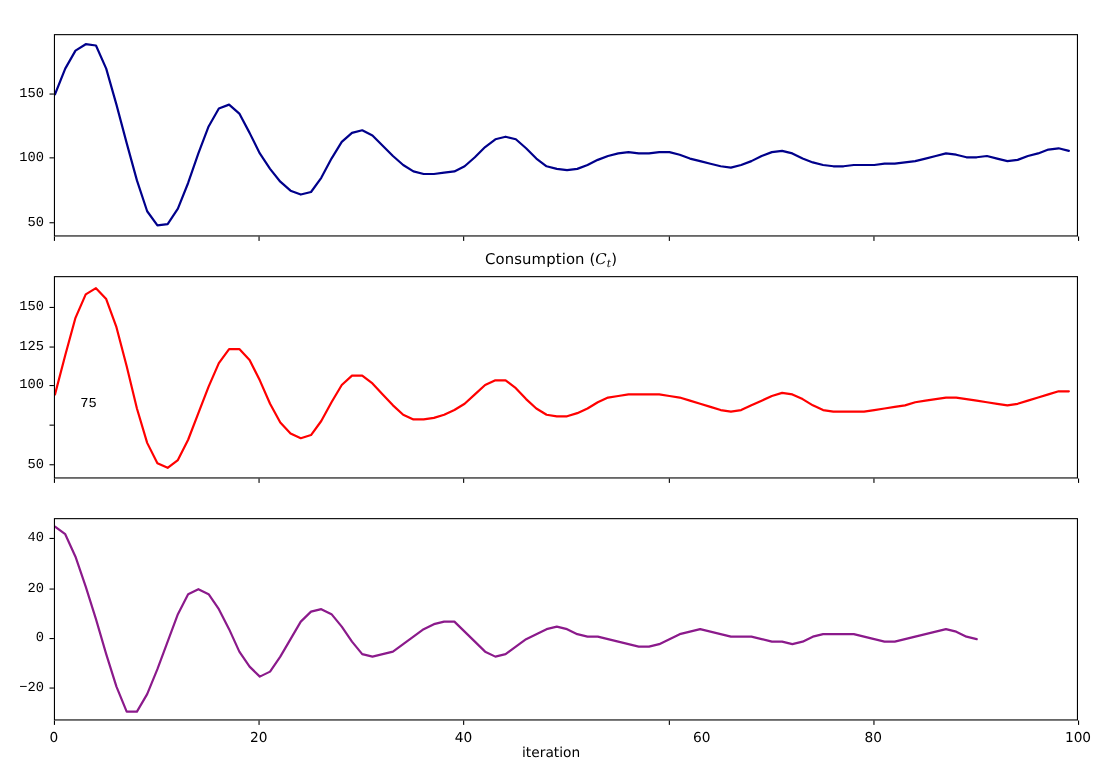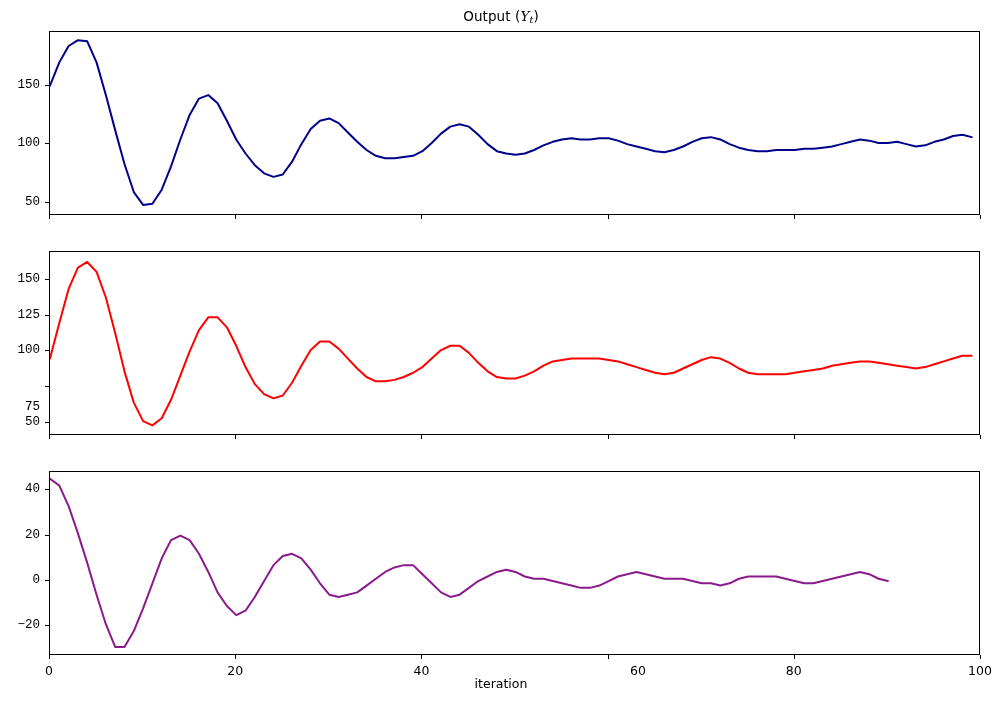--- a/index.html
+++ b/index.html
@@ -77,47 +77,47 @@
     color: #000000;
     font-family: "DejaVu Sans", sans-serif;
   }
   .mathit { font-style: italic; font-family: "DejaVu Serif", serif; }
   .mathsub { font-style: italic; font-family: "DejaVu Serif", serif; font-size: 0.72em; vertical-align: -0.25em; }
 </style>
 </head>
 <body>
 
 <div id="figure">
-    <div class="panel-title" style="top: 8px;"><span>Output (</span><span class="mathit">Y</span><span class="mathsub">t</span><span>)</span></div>
     <div class="axes" style="left: 49px; top: 31px; width: 931px; height: 184px;">
       <svg width="931" height="184">
         <polyline points="0.00,53.74 9.31,30.37 18.62,14.02 27.93,8.18 37.24,9.35 46.55,30.37 55.86,63.09 65.17,98.13 74.48,132.01 83.79,160.05 93.10,172.90 102.41,171.73 111.72,157.71 121.03,134.35 130.34,107.48 139.65,82.95 148.96,66.59 158.27,63.09 167.58,71.26 176.89,88.79 186.20,107.48 195.51,121.50 204.82,133.18 214.13,141.36 223.44,144.86 232.75,142.53 242.06,129.68 251.37,112.15 260.68,96.97 269.99,88.79 279.30,86.45 288.61,91.12 297.92,100.47 307.23,109.82 316.54,117.99 325.85,123.83 335.16,126.17 344.47,126.17 353.78,125.00 363.09,123.83 372.40,119.16 381.71,110.98 391.02,101.64 400.33,94.63 409.64,92.29 418.95,94.63 428.26,102.81 437.57,112.15 446.88,119.16 456.19,121.50 465.50,122.67 474.81,121.50 484.12,117.99 493.43,113.32 502.74,109.82 512.05,107.48 521.36,106.31 530.67,107.48 539.98,107.48 549.29,106.31 558.60,106.31 567.91,108.65 577.22,112.15 586.53,114.49 595.84,116.83 605.15,119.16 614.46,120.33 623.77,117.99 633.08,114.49 642.39,109.82 651.70,106.31 661.01,105.14 670.32,107.48 679.63,112.15 688.94,115.66 698.25,117.99 707.56,119.16 716.87,119.16 726.18,117.99 735.49,117.99 744.80,117.99 754.11,116.83 763.42,116.83 772.73,115.66 782.04,114.49 791.35,112.15 800.66,109.82 809.97,107.48 819.28,108.65 828.59,110.98 837.90,110.98 847.21,109.82 856.52,112.15 865.83,114.49 875.14,113.32 884.45,109.82 893.76,107.48 903.07,103.97 912.38,102.81 921.69,105.14" fill="none" stroke="#00008b" stroke-width="2" stroke-linejoin="round" stroke-linecap="round"></polyline>
       </svg>
     </div>
     <div class="ytick-mark" style="left: 45px; top: 201.565px;"></div>
     <div class="ytick-label" style="top: 201.565px; left: 0px; width: 40px;">50</div>
     <div class="ytick-mark" style="left: 45px; top: 143.152px;"></div>
     <div class="ytick-label" style="top: 143.152px; left: 0px; width: 40px;">100</div>
     <div class="ytick-mark" style="left: 45px; top: 84.7397px;"></div>
     <div class="ytick-label" style="top: 84.7397px; left: 0px; width: 40px;">150</div>
     <div class="xtick-mark" style="left: 49px; top: 215px;"></div>
     <div class="xtick-mark" style="left: 235.2px; top: 215px;"></div>
     <div class="xtick-mark" style="left: 421.4px; top: 215px;"></div>
     <div class="xtick-mark" style="left: 607.6px; top: 215px;"></div>
     <div class="xtick-mark" style="left: 793.8px; top: 215px;"></div>
     <div class="xtick-mark" style="left: 980px; top: 215px;"></div>
+    <div class="panel-title" style="top: 228px;"><span>Consumption (</span><span class="mathit">C</span><span class="mathsub">t</span><span>)</span></div>
     <div class="axes" style="left: 49px; top: 251px; width: 931px; height: 184px;">
       <svg width="931" height="184">
         <polyline points="0.00,106.56 9.31,71.04 18.62,36.94 27.93,15.63 37.24,9.95 46.55,19.89 55.86,45.47 65.17,80.99 74.48,119.35 83.79,150.61 93.10,169.08 102.41,173.34 111.72,166.24 121.03,147.77 130.34,123.61 139.65,99.46 148.96,78.15 158.27,65.36 167.58,65.36 176.89,75.31 186.20,93.78 195.51,115.09 204.82,132.14 214.13,142.08 223.44,146.35 232.75,143.51 242.06,130.72 251.37,113.67 260.68,98.04 269.99,89.51 279.30,89.51 288.61,96.62 297.92,106.56 307.23,116.51 316.54,125.03 325.85,129.30 335.16,129.30 344.47,127.88 353.78,125.03 363.09,120.77 372.40,115.09 381.71,106.56 391.02,98.04 400.33,93.78 409.64,93.78 418.95,100.88 428.26,110.83 437.57,119.35 446.88,125.03 456.19,126.46 465.50,126.46 474.81,123.61 484.12,119.35 493.43,113.67 502.74,109.41 512.05,107.98 521.36,106.56 530.67,106.56 539.98,106.56 549.29,106.56 558.60,107.98 567.91,109.41 577.22,112.25 586.53,115.09 595.84,117.93 605.15,120.77 614.46,122.19 623.77,120.77 633.08,116.51 642.39,112.25 651.70,107.98 661.01,105.14 670.32,106.56 679.63,110.83 688.94,116.51 698.25,120.77 707.56,122.19 716.87,122.19 726.18,122.19 735.49,122.19 744.80,120.77 754.11,119.35 763.42,117.93 772.73,116.51 782.04,113.67 791.35,112.25 800.66,110.83 809.97,109.41 819.28,109.41 828.59,110.83 837.90,112.25 847.21,113.67 856.52,115.09 865.83,116.51 875.14,115.09 884.45,112.25 893.76,109.41 903.07,106.56 912.38,103.72 921.69,103.72" fill="none" stroke="#ff0000" stroke-width="2" stroke-linejoin="round" stroke-linecap="round"></polyline>
       </svg>
     </div>
     <div class="ytick-mark" style="left: 45px; top: 421.502px;"></div>
     <div class="ytick-label" style="top: 421.502px; left: 0px; width: 40px;">50</div>
     <div class="ytick-mark" style="left: 45px; top: 385.981px;"></div>
-    <div class="ytick-label" style="top: 407px; left: 0px; width: 40px;">75</div>
+    <div class="ytick-label" style="top: 367px; left: 0px; width: 40px; padding-left: 48px;">75</div>
     <div class="ytick-mark" style="left: 45px; top: 350.459px;"></div>
     <div class="ytick-label" style="top: 350.459px; left: 0px; width: 40px;">100</div>
     <div class="ytick-mark" style="left: 45px; top: 314.938px;"></div>
     <div class="ytick-label" style="top: 314.938px; left: 0px; width: 40px;">125</div>
     <div class="ytick-mark" style="left: 45px; top: 279.417px;"></div>
     <div class="ytick-label" style="top: 279.417px; left: 0px; width: 40px;">150</div>
     <div class="xtick-mark" style="left: 49px; top: 435px;"></div>
     <div class="xtick-mark" style="left: 235.2px; top: 435px;"></div>
     <div class="xtick-mark" style="left: 421.4px; top: 435px;"></div>
     <div class="xtick-mark" style="left: 607.6px; top: 435px;"></div>

